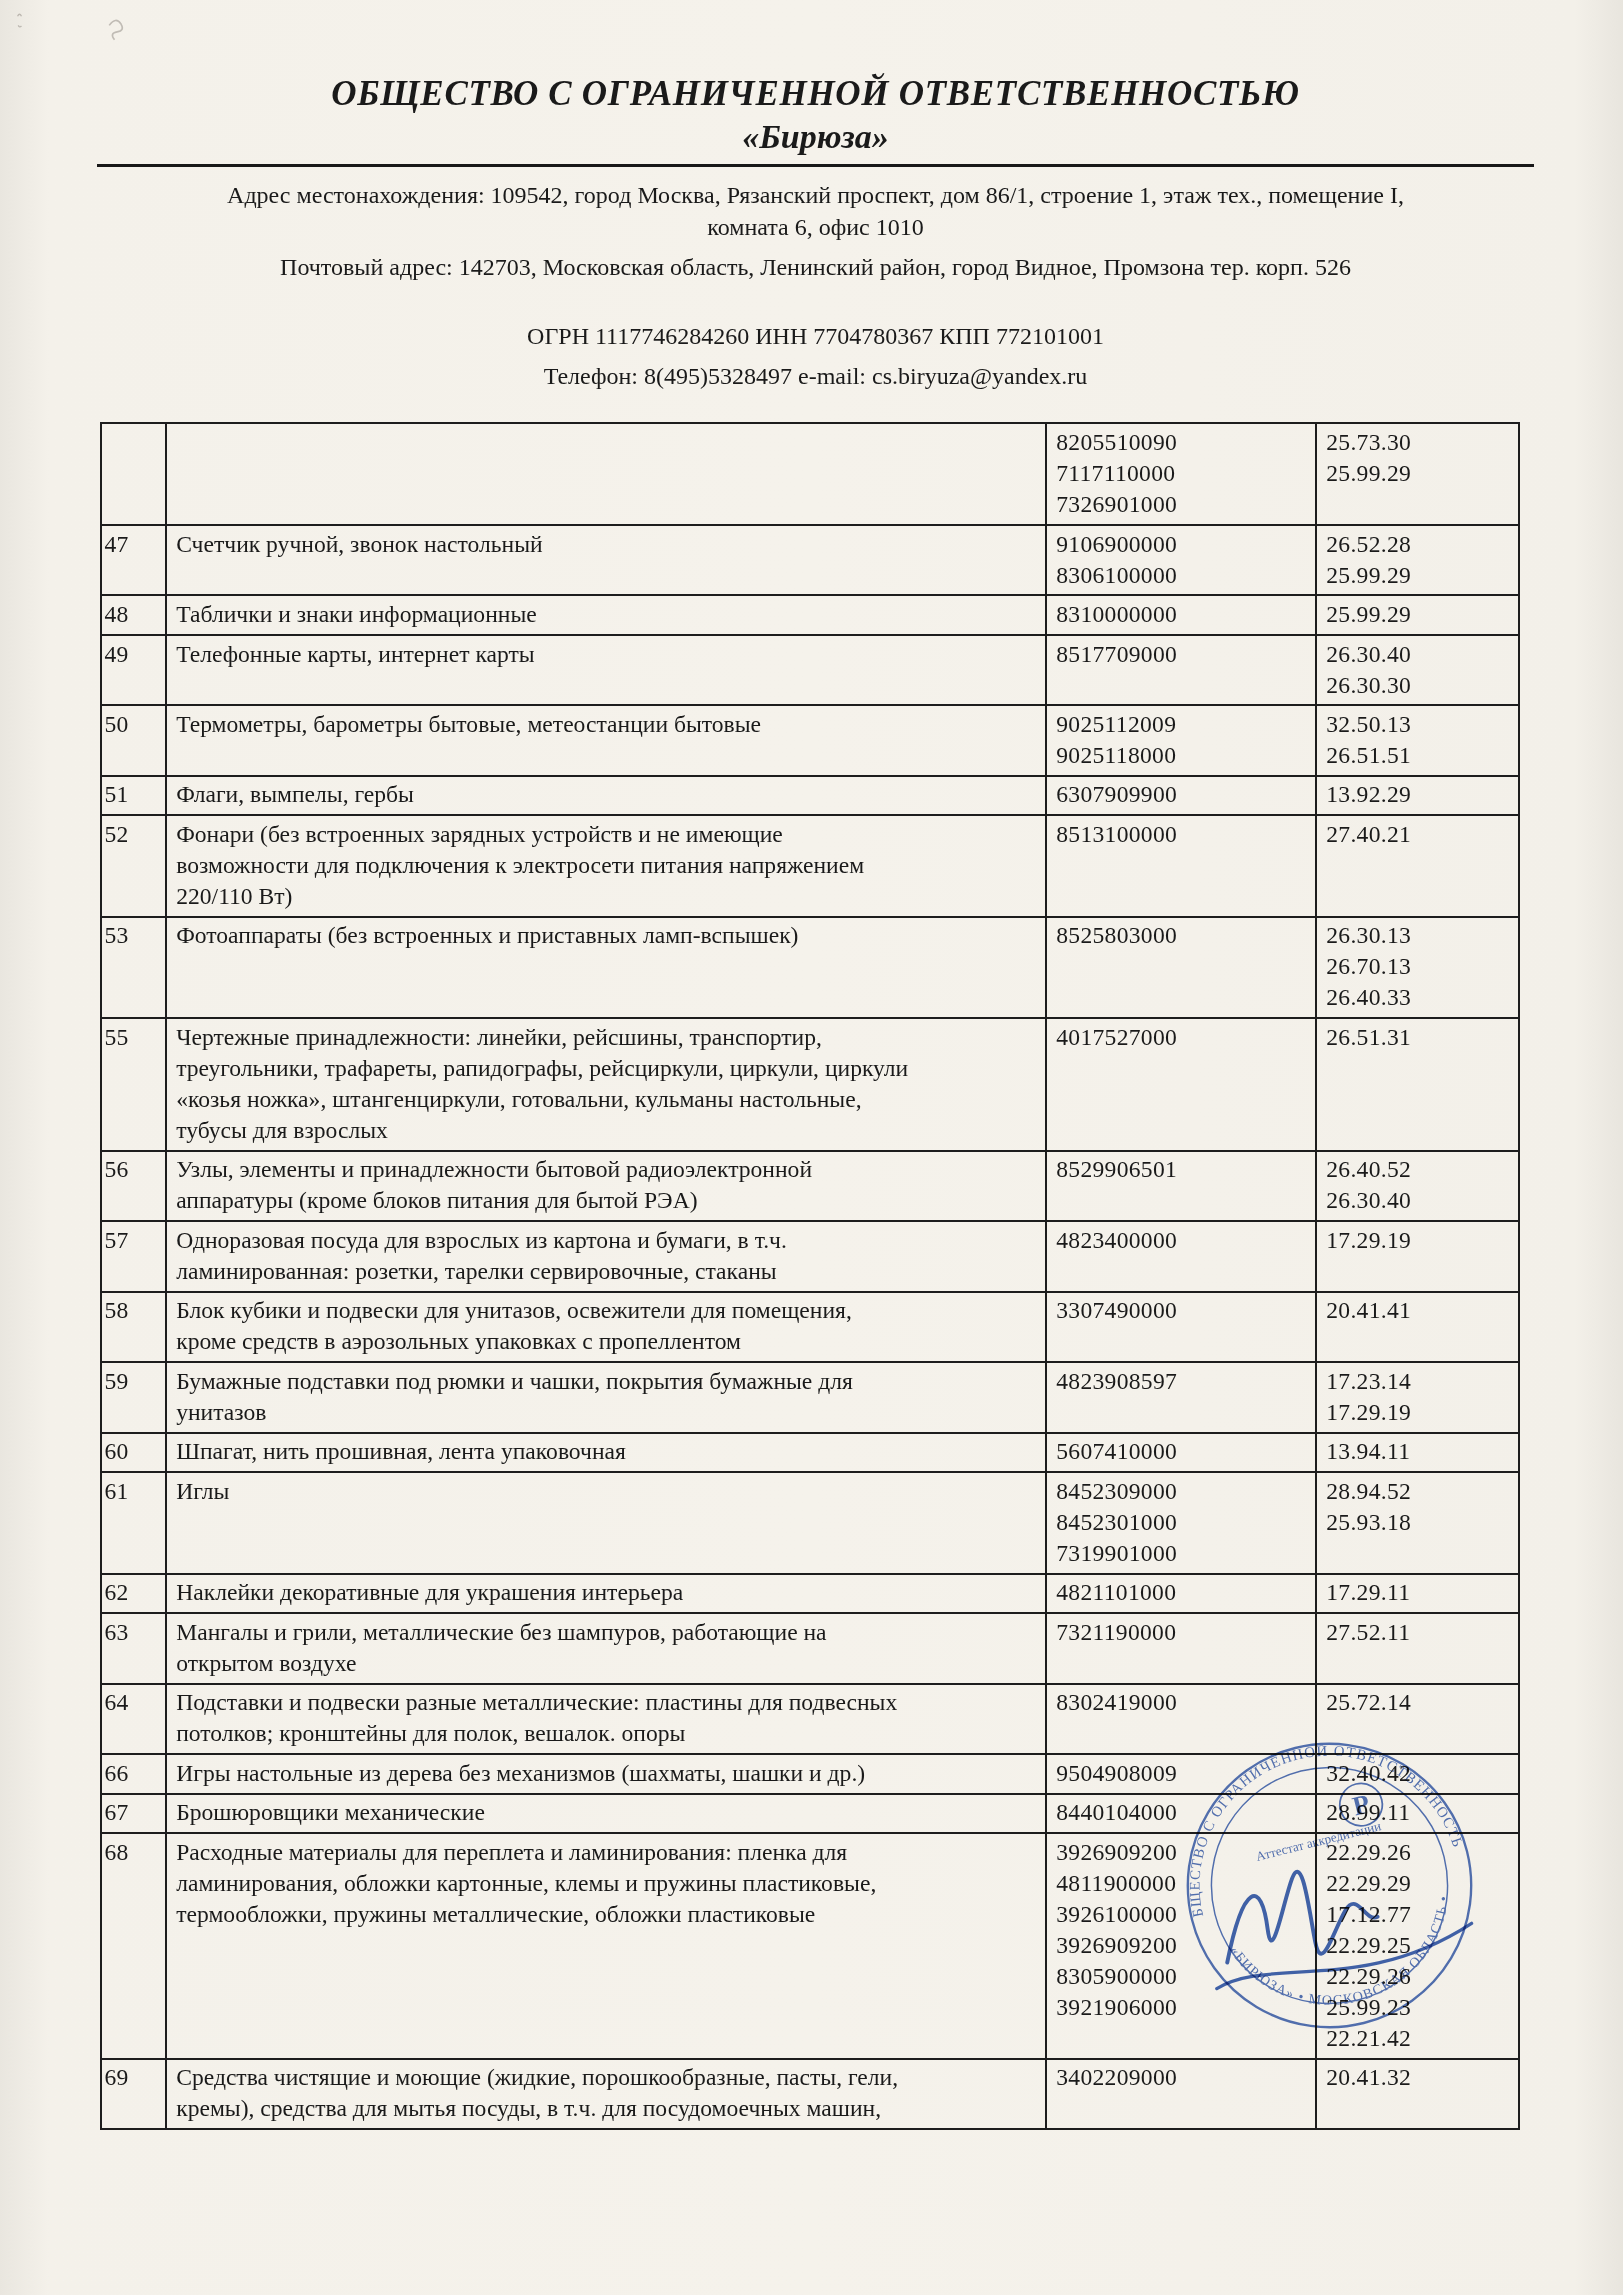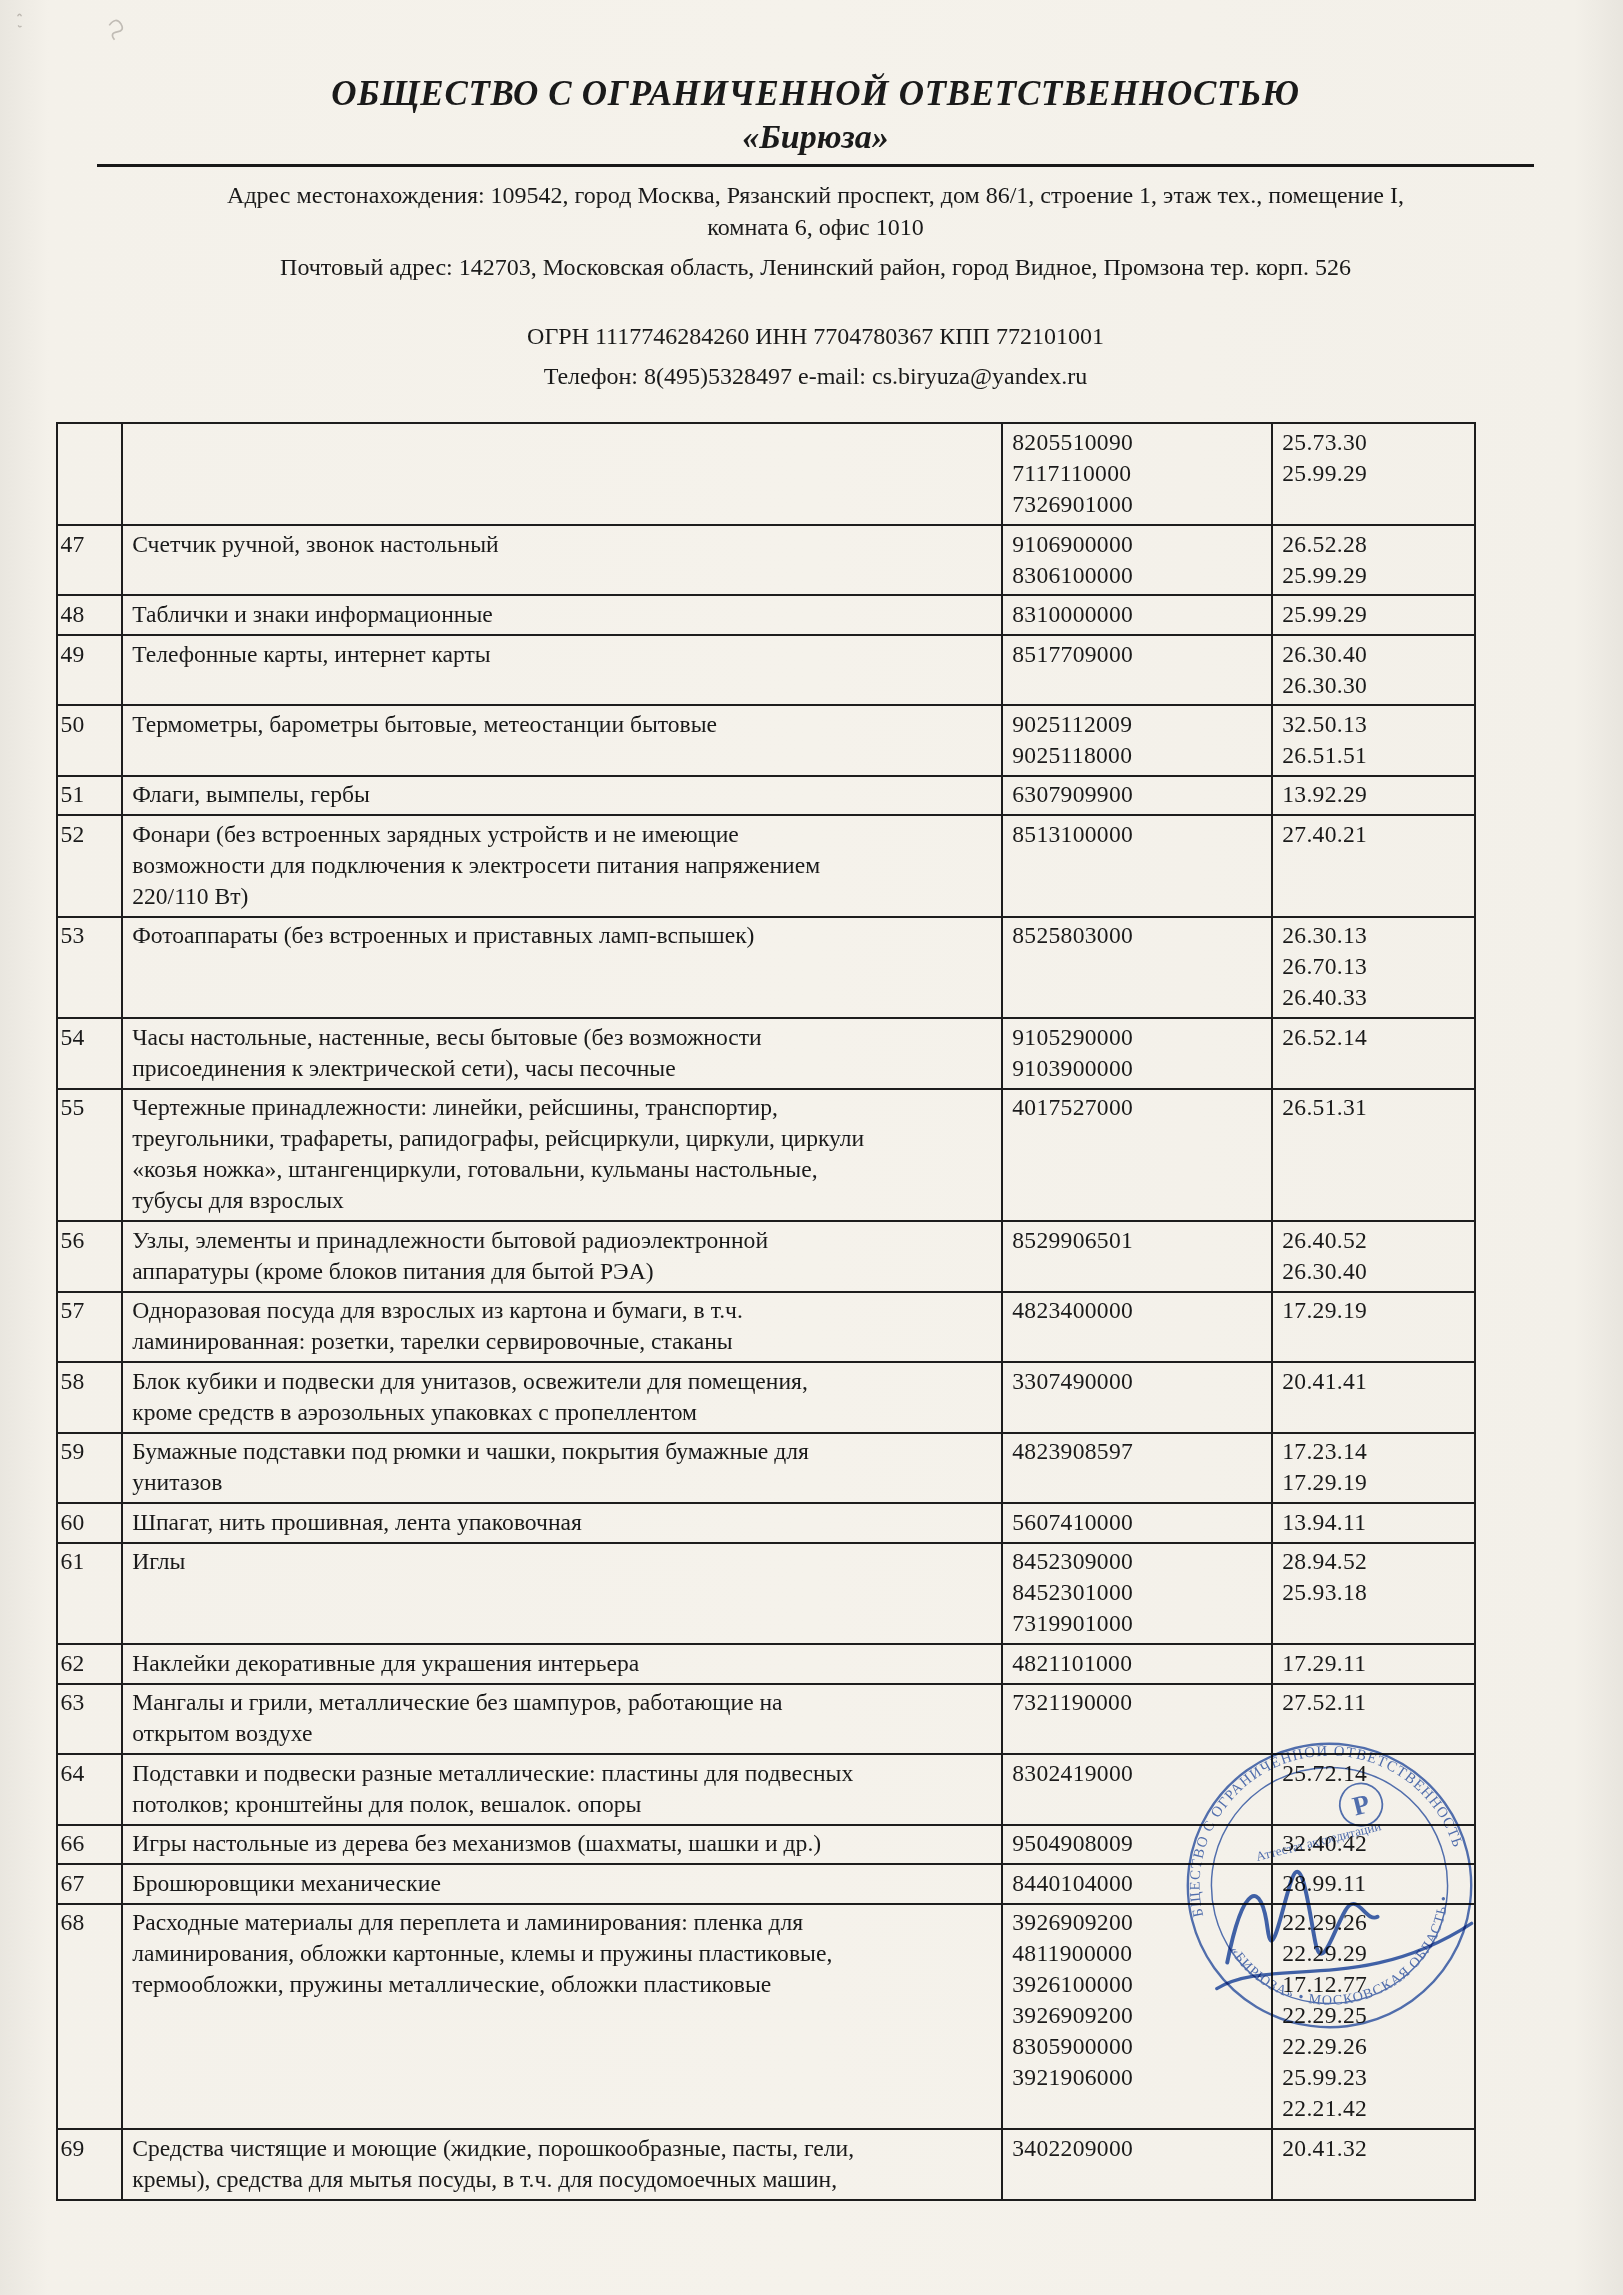--- a/index.html
+++ b/index.html
@@ -33,21 +33,21 @@
     border:none;border-top:3.3px solid #181818;height:0;
   }
   .hdr-line{font-size:24px;line-height:1.34;margin:8px auto;}
   .addr-line{max-width:1249px;}
   .postal-line{max-width:1406px;margin-top:1.3px;}
   .reg-line{margin-top:37px;}
   .contact-line{margin-top:3.9px;}
   
   table.codes-table{
     border-collapse:collapse;table-layout:fixed;
-    width:1418px;margin:30px 0 0 48px;
+    width:1418px;margin:30px 0 0 92px;
     background:transparent;
   }
   .codes-table td{
     border:2px solid #1d1d1d;
     font-size:23.6px;line-height:31px;
     padding:2.6px 9.2px 3.9px;
     vertical-align:top;
     white-space:pre-line;
   }
   td.col-num{text-align:left;padding-left:2.6px;padding-right:2.6px;}
@@ -151,28 +151,20 @@
       <td class="col-code">8513100000</td>
       <td class="col-okpd">27.40.21</td>
     </tr>
         <tr>
       <td class="col-num">53</td>
       <td class="col-desc">Фотоаппараты (без встроенных и приставных ламп-вспышек)</td>
       <td class="col-code">8525803000</td>
       <td class="col-okpd">26.30.13
 26.70.13
 26.40.33</td>
-    </tr>
-        <tr>
-      <td class="col-num">54</td>
-      <td class="col-desc">Часы настольные, настенные, весы бытовые (без возможности
-присоединения к электрической сети), часы песочные</td>
-      <td class="col-code">9105290000
-9103900000</td>
-      <td class="col-okpd">26.52.14</td>
     </tr>
         <tr>
       <td class="col-num">55</td>
       <td class="col-desc">Чертежные принадлежности: линейки, рейсшины, транспортир,
 треугольники, трафареты, рапидографы, рейсциркули, циркули, циркули
 «козья ножка», штангенциркули, готовальни, кульманы настольные,
 тубусы для взрослых</td>
       <td class="col-code">4017527000</td>
       <td class="col-okpd">26.51.31</td>
     </tr>

